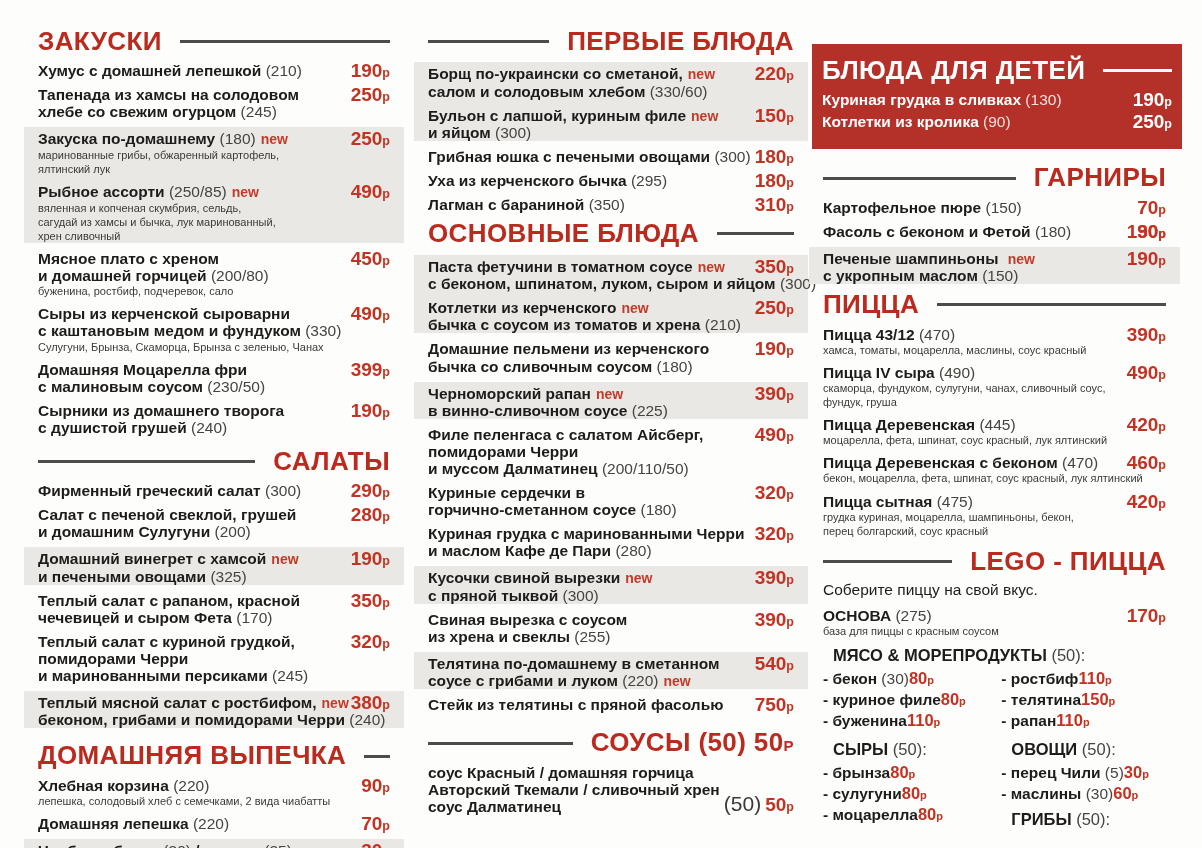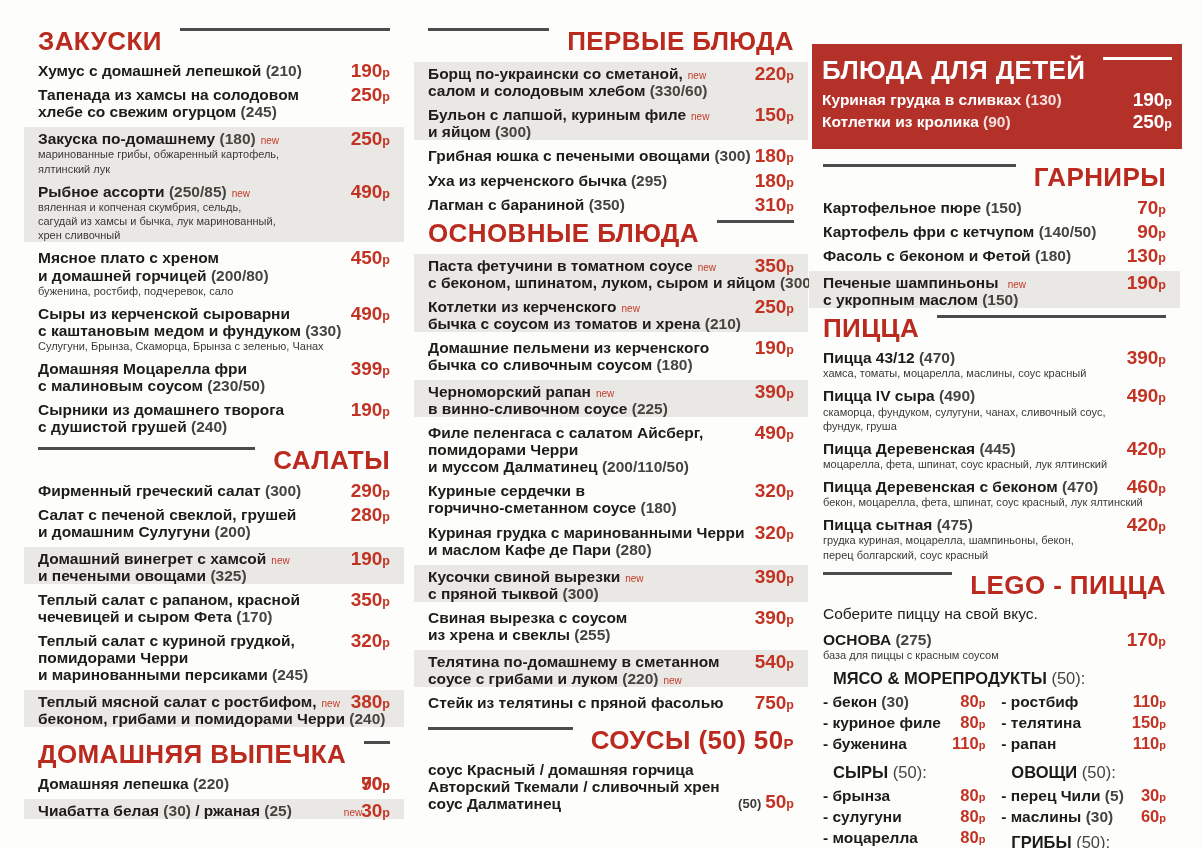--- a/index.html
+++ b/index.html
@@ -8,55 +8,55 @@
     width:1202px;height:848px;position:relative;overflow:hidden;
     background:#fdfdfc;color:var(--ink,#1d1c1a);
     font-family:"Liberation Sans", sans-serif;
   }
   .col{position:absolute;top:28px}
   #col1{left:38px;width:352px}
   #col2{left:428px;width:366px}
   #col3{left:812px;width:370px;top:44px}
   #col3 .inner{margin:0 16px 0 11px}
 
-  .sec-head{display:flex;align-items:flex-start;margin-bottom:7px}
+  .sec-head{display:flex;align-items:center;margin-bottom:7px}
   .sec-title{font-size:26px;font-weight:700;color:var(--accent);line-height:1.05;letter-spacing:.4px;white-space:nowrap}
   .sec-sub{font-size:15px}
   .rule{flex:1;height:3px;background:var(--rule)}
   .sec-head.left .rule{margin-left:18px}
   .sec-head.right .rule{margin-right:18px}
 
   .item{position:relative;padding-right:58px;margin-bottom:7px}
   .line{font-size:15.5px;font-weight:700;line-height:1.1;white-space:nowrap}
-  .s-w{font-weight:700;color:#45443f}
-  .s-n{font-size:10px;color:var(--new);padding-left:5px;font-weight:400}
+  .s-w{font-weight:400;color:#45443f}
+  .s-n{font-size:14px;color:var(--new);padding-left:5px;font-weight:700}
   .s-gap{padding-left:52px}
   .desc{font-size:11px;color:#3b3a36;line-height:1.2;margin-top:1px;white-space:nowrap}
   .price{position:absolute;top:-1px;right:0;font-size:19px;font-weight:700;color:var(--price);white-space:nowrap;line-height:1}
   .price .rub{font-size:12.5px}
-  .price .pw{font-weight:700;color:#3b3a36;font-size:13px;padding-right:4px}
+  .price .pw{font-weight:400;color:#3b3a36;font-size:21px;padding-right:4px}
   .pbottom .price{top:auto;bottom:1px}
   .hl-block{background:var(--stripe);margin:0 -14px 7px;padding:3px 14px 0}
 
   .kids{background:var(--kids_bg);padding:13px 10px 14px;color:#fff;margin-bottom:15px}
   .kids .sec-head{margin-bottom:7px}
   .kids .sec-title{color:#fff}
   .kids .rule{background:#fff}
   .kids .line{color:#fff}
   .kids .s-w{color:rgba(255,255,255,.85)}
   .kids .price{color:#fff}
   .kids .item{margin-bottom:5px;padding-right:64px}
 
   .subtitle{font-size:15.5px;margin:-1px 0 8px}
   .group-head{font-size:16.5px;font-weight:700;margin:7px 10px 5px;white-space:nowrap}
   .group-head .s-w{font-weight:400}
   .lego-cols{display:flex}
   .lcol{width:52%;padding-right:16px}
   .lcol:last-child{width:48%;padding-right:0}
-  .lrow{display:flex;justify-content:space-between;margin-bottom:3px}
+  .lrow{display:flex;margin-bottom:3px}
   .lname{font-size:15.5px;font-weight:700;white-space:nowrap}
   .price.small{position:static;font-size:16.5px}
   .price.small .rub{font-size:11px}
 </style>
 </head>
 <body>
 
 <div class="col" id="col1">
     <div class="section">
       <div class="sec-head left">
@@ -177,20 +177,24 @@
           <div class="price"><span class="num">380</span><span class="rub">р</span></div>
         </div>
       </div>
     </div>
     <div class="section" style="margin-top: 14px;">
       <div class="sec-head left">
         <span class="sec-title">ДОМАШНЯЯ ВЫПЕЧКА</span>
         <span class="rule"></span>
       </div>
       <div class="item">
+        <div class="item-text">
+          <div class="line"><span class="s-b">Хлебная корзина </span><span class="s-w">(220)</span></div>
+          <div class="desc">лепешка, солодовый хлеб с семечками, 2 вида чиабатты</div>
+        </div>
         <div class="price"><span class="num">90</span><span class="rub">р</span></div>
       </div>
       <div class="item">
         <div class="item-text">
           <div class="line"><span class="s-b">Домашняя лепешка </span><span class="s-w">(220)</span></div>
         </div>
         <div class="price"><span class="num">70</span><span class="rub">р</span></div>
       </div>
       <div class="hl-block">
         <div class="item">
@@ -374,23 +378,20 @@
           <span class="rule"></span>
           <span class="sec-title">ГАРНИРЫ</span>
         </div>
         <div class="item">
           <div class="item-text">
             <div class="line"><span class="s-b">Картофельное пюре </span><span class="s-w">(150)</span></div>
           </div>
           <div class="price"><span class="num">70</span><span class="rub">р</span></div>
         </div>
         <div class="item">
-          <div class="item-text">
-            <div class="line"><span class="s-b">Картофель фри с кетчупом </span><span class="s-w">(140/50)</span></div>
-          </div>
           <div class="price"><span class="num">90</span><span class="rub">р</span></div>
         </div>
         <div class="item">
           <div class="item-text">
             <div class="line"><span class="s-b">Фасоль с беконом и Фетой </span><span class="s-w">(180)</span></div>
           </div>
           <div class="price"><span class="num">130</span><span class="rub">р</span></div>
         </div>
         <div class="hl-block">
           <div class="item">

